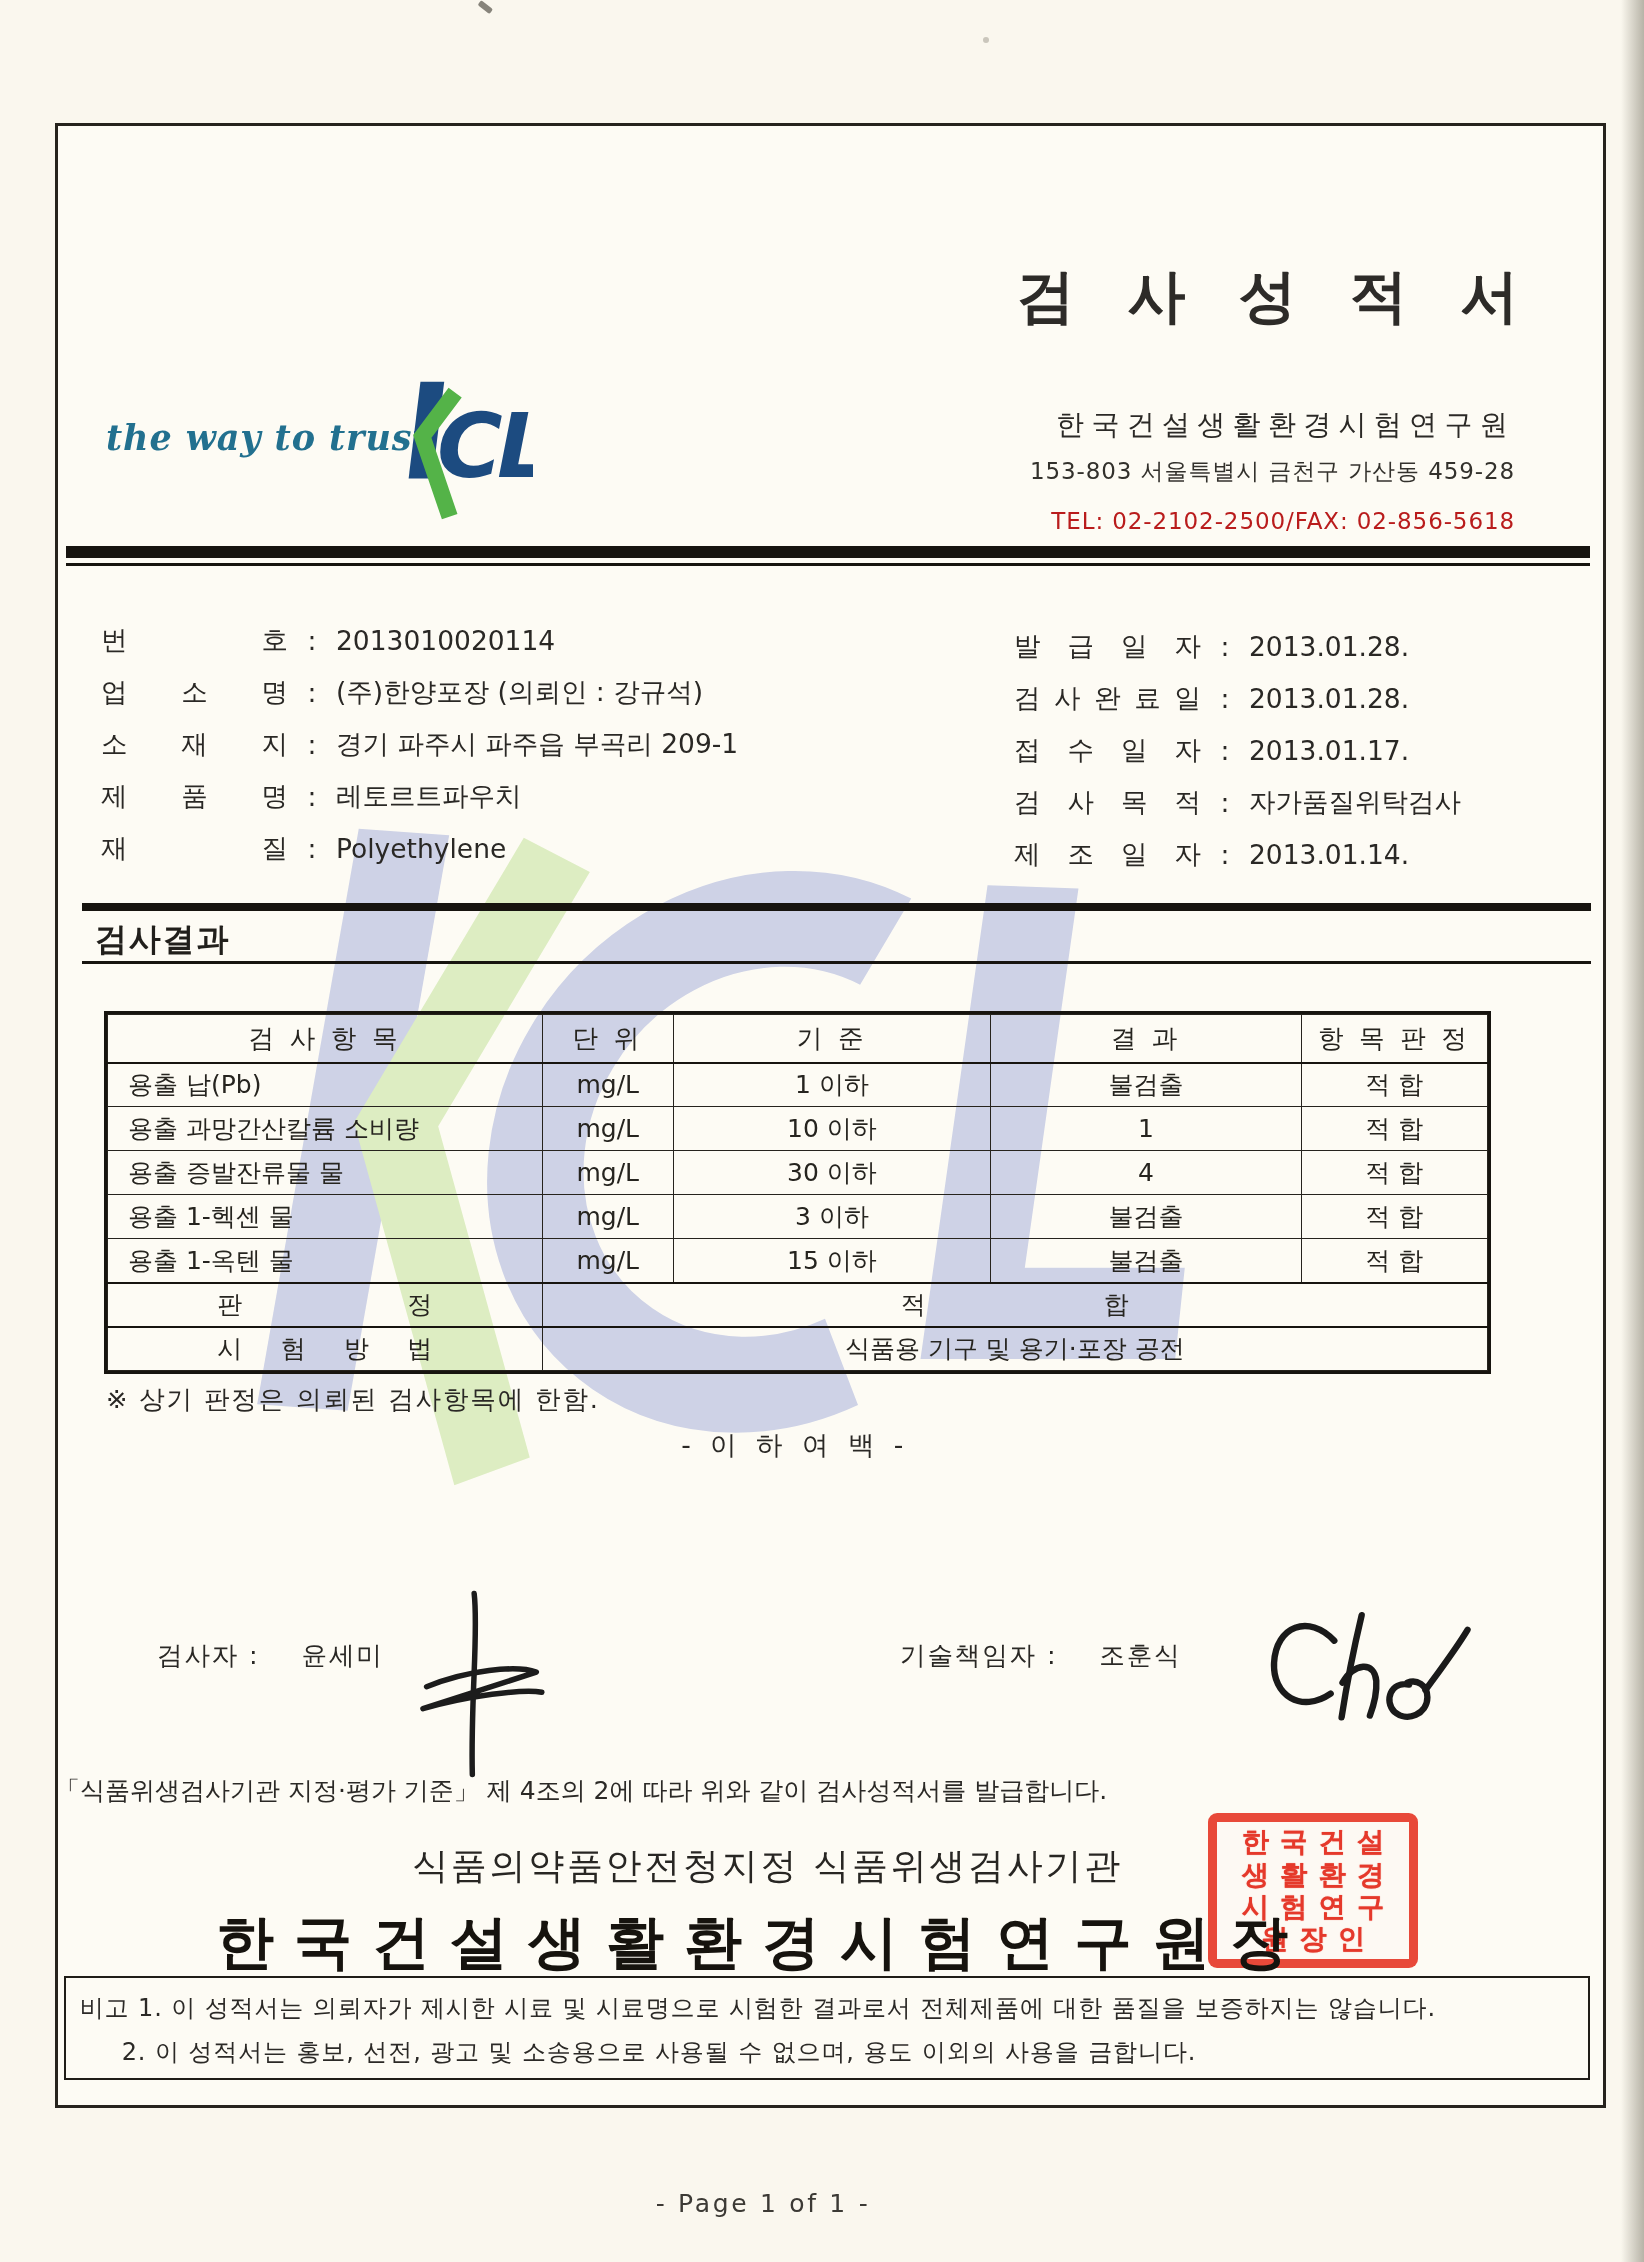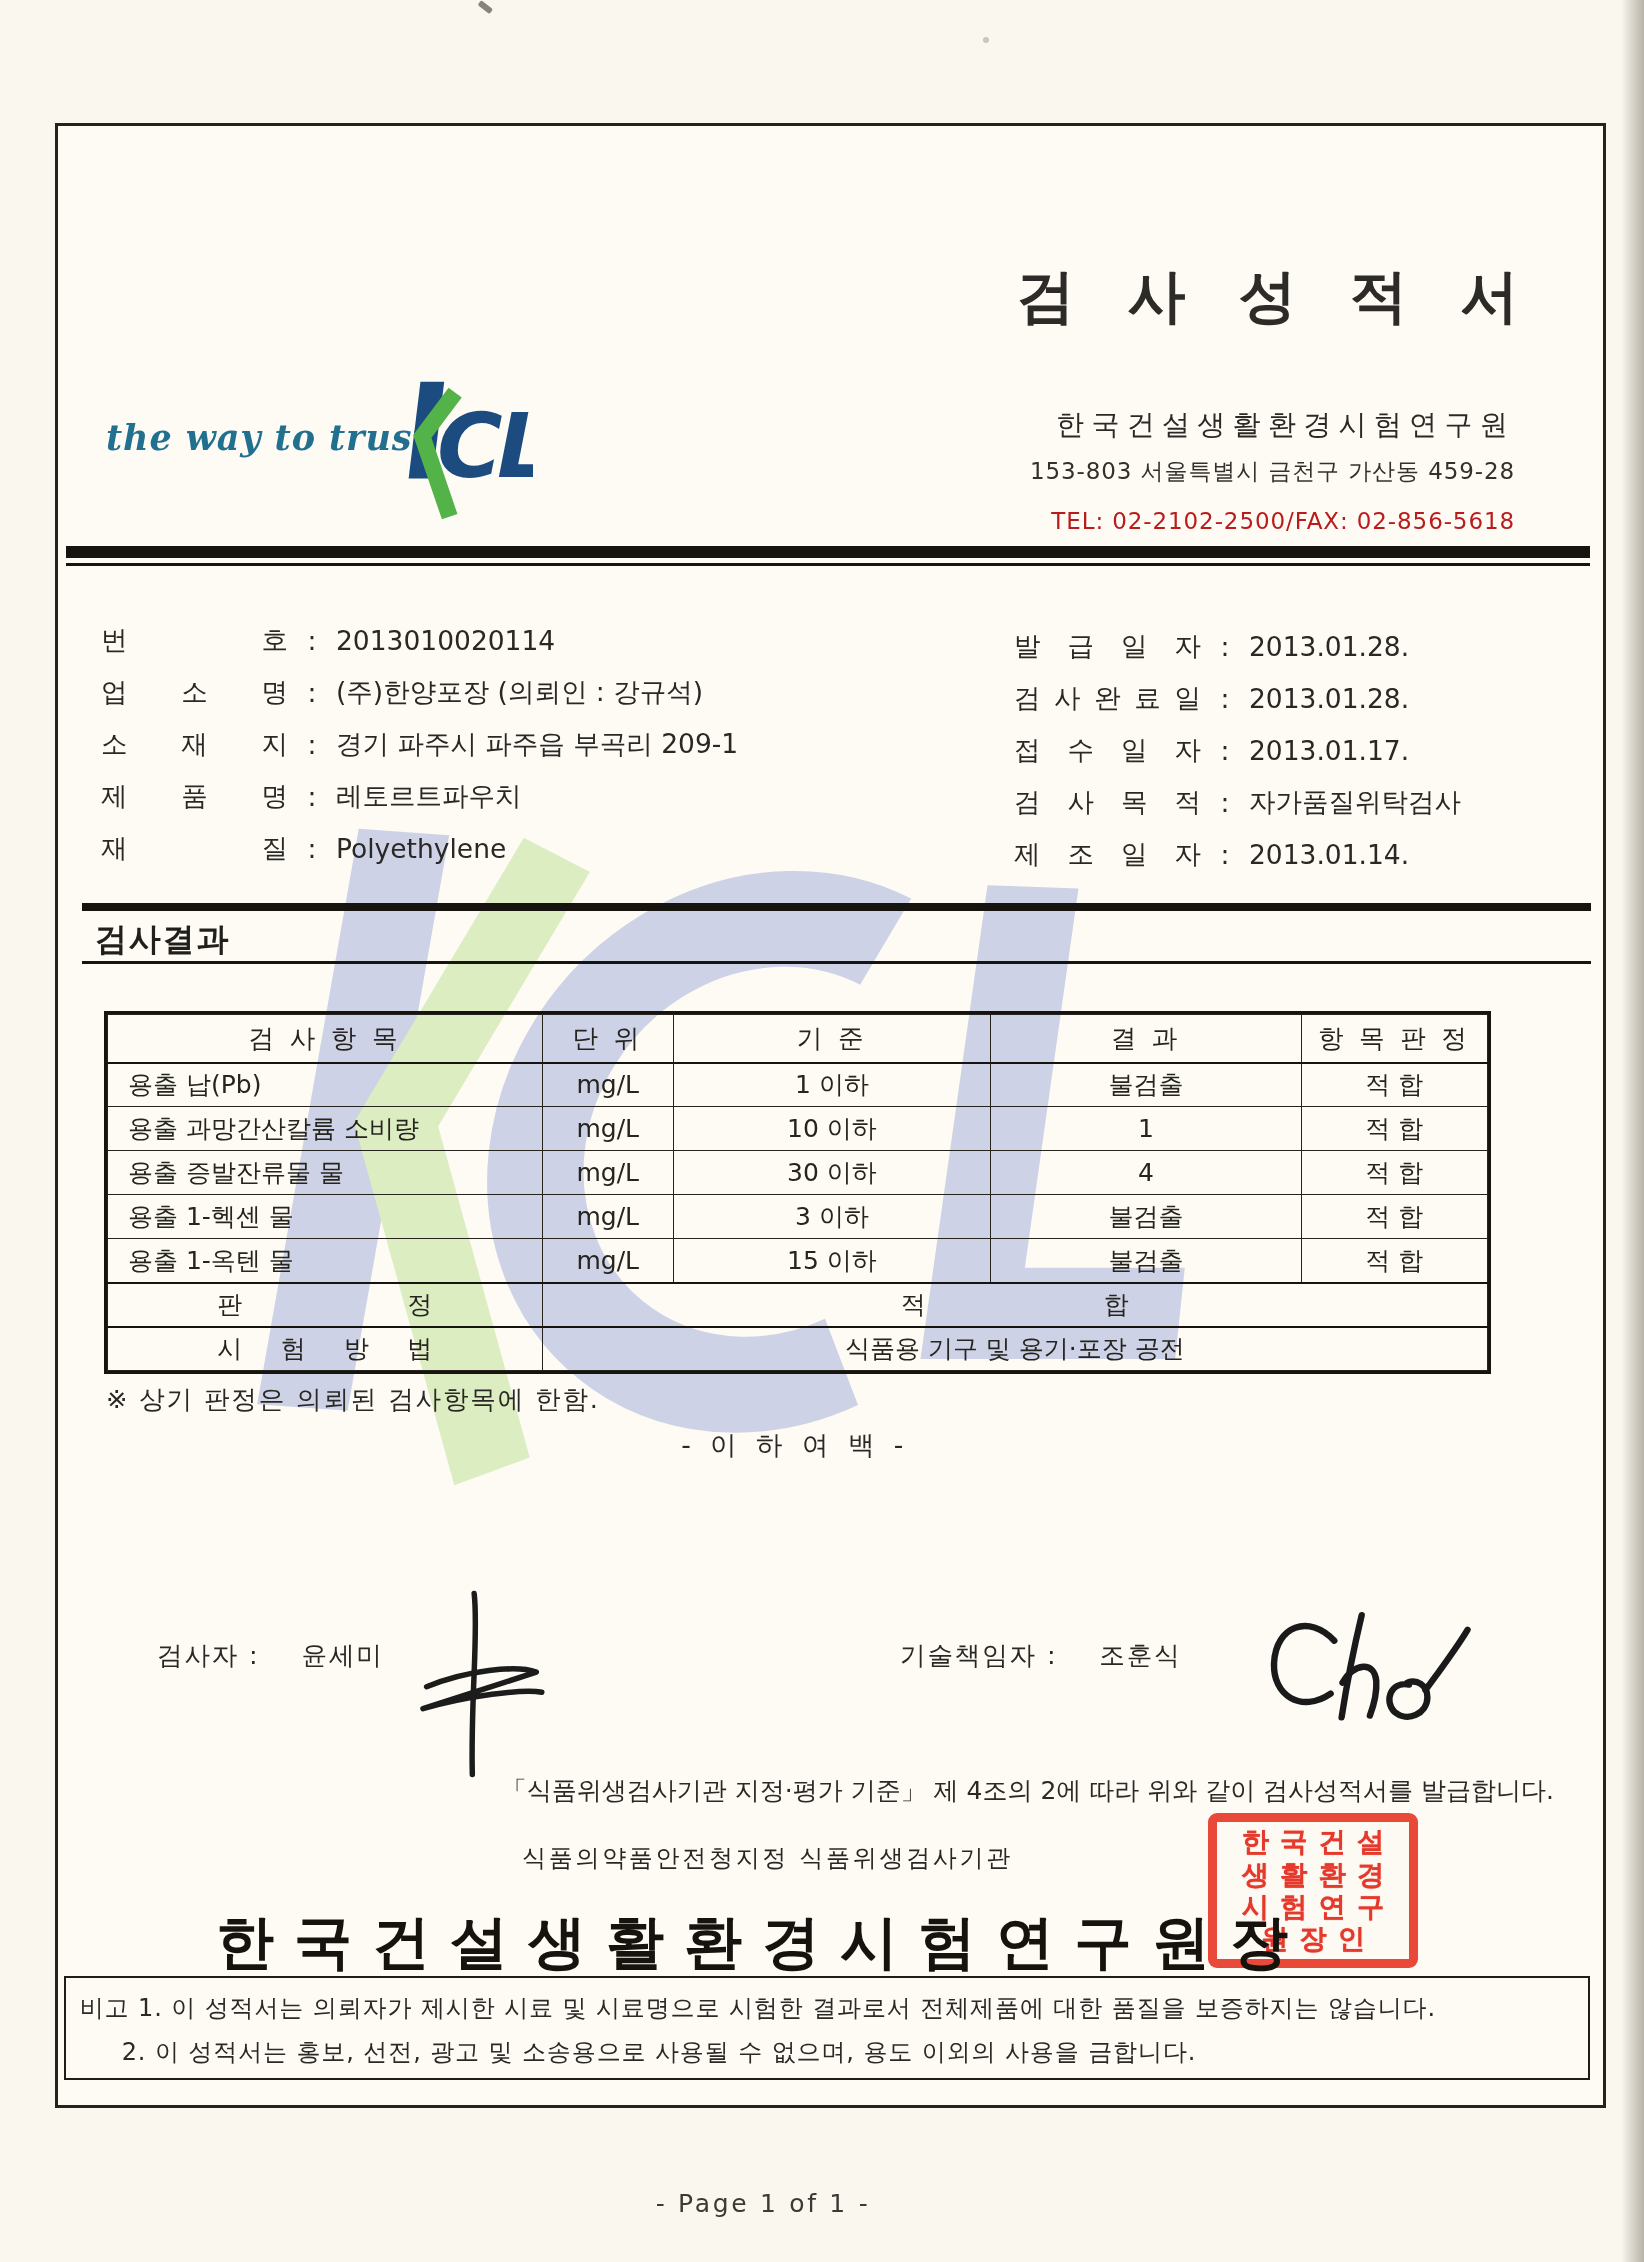--- a/index.html
+++ b/index.html
@@ -64,22 +64,22 @@
 
   .footnote { position:absolute; left:106px; top:1382px; font-size:25.6px; color:#2a2825; letter-spacing:1.8px; }
   .eot { position:absolute; left:55px; top:1427px; width:1480px; text-align:center; font-size:26.5px; letter-spacing:5.5px; color:#2a2825; }
 
   .sig-label { position:absolute; font-size:25.6px; color:#2a2825; letter-spacing:1.8px; display:flex; }
   .sig-label .nm { margin-left:42px; }
   .sig1 { left:157px; top:1638px; }
   .sig2 { left:900px; top:1638px; }
   .sigsvg { position:absolute; }
 
-  .statement   { position:absolute; left:55px; top:1774px; width:1499px; text-align:right; font-size:25px; color:#2b2926; }
-  .designation { position:absolute; left:55px; top:1842px; width:1425px; text-align:center; font-size:24px; letter-spacing:2.7px; color:#282623; }
+  .statement   { position:absolute; left:55px; top:1774px; width:1499px; text-align:left; font-size:25px; color:#2b2926; }
+  .designation { position:absolute; left:55px; top:1842px; width:1425px; text-align:center; font-size:36px; letter-spacing:2.7px; color:#282623; }
   .issuer {
     position:absolute; left:216px; top:1904px; z-index:3;
     font-size:58px; font-weight:700; letter-spacing:20px; color:#16130e; white-space:nowrap;
   }
   .seal {
     position:absolute; left:1208px; top:1813px; width:210px; height:155px; z-index:2;
     border:9.1px solid rgba(230,57,40,.92); border-radius:9.1px;
     background:rgba(255,243,238,.18);
     display:flex; flex-direction:column; justify-content:space-around;
     padding:3.7px 5.5px;

